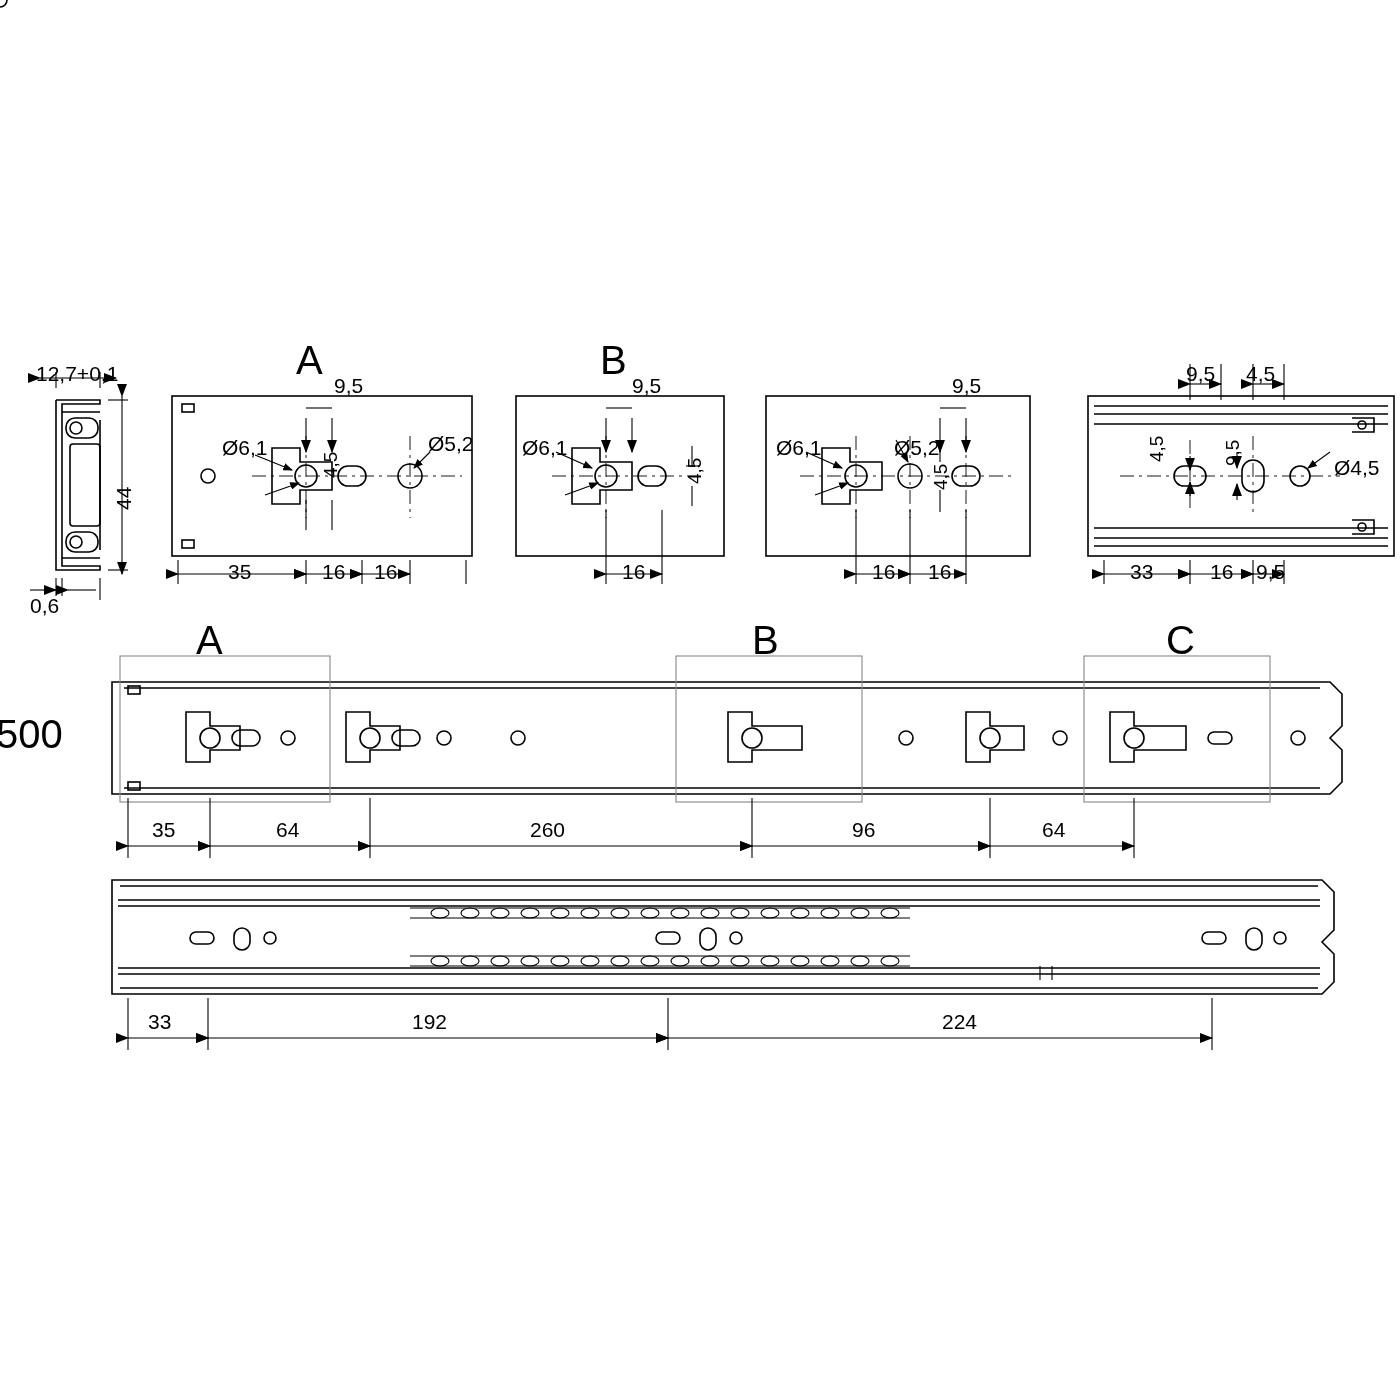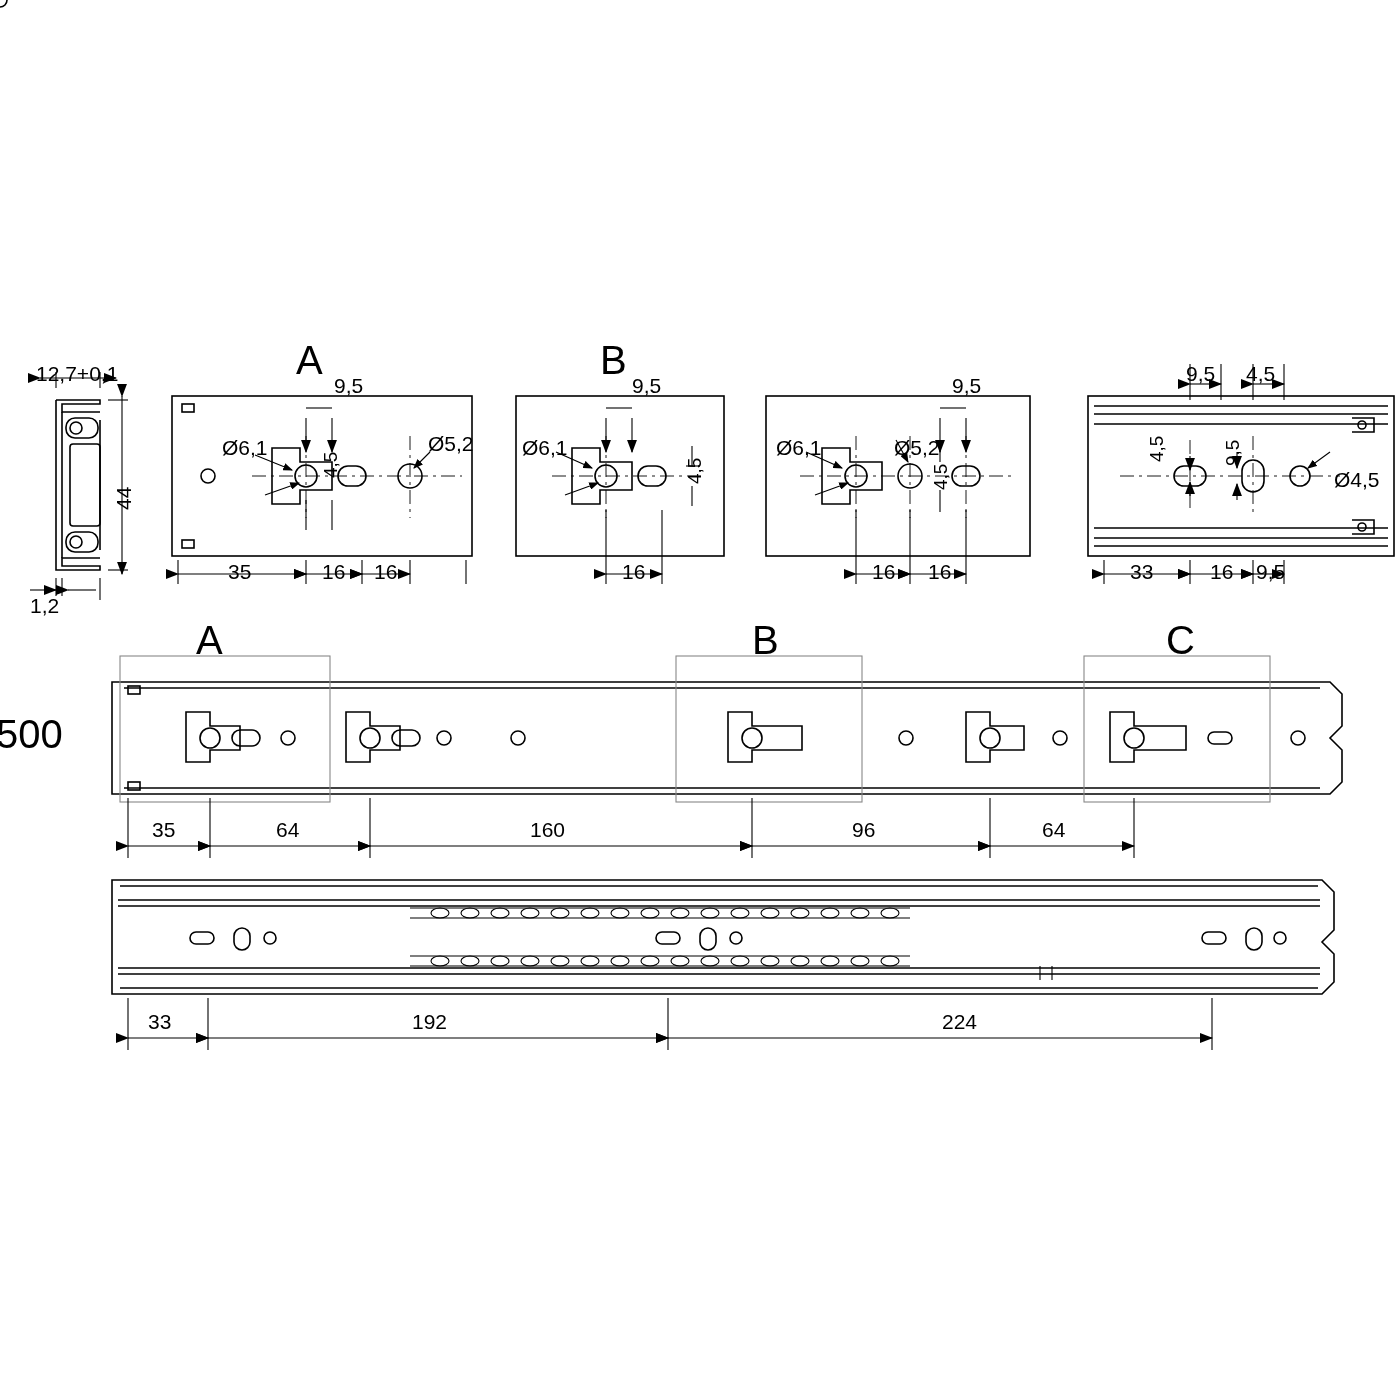--- a/index.html
+++ b/index.html
@@ -304,21 +304,21 @@
     <path d="M668,1038 L1212,1038" marker-start="url(#ar)" marker-end="url(#ar)"></path>
   </g>
 
   </g>
 </svg>
 
 <div class="lbl big" style="left:-4px;top:712px;">500</div>
 
 <div class="lbl dim" style="left:36px;top:362px;">12,7+0,1</div>
 <div class="lbl dim rot" style="left:112px;top:510px;">44</div>
-<div class="lbl dim" style="left:30px;top:594px;">1,2</div>
+<div class="lbl dim" style="left:30px;top:594px;">0,6</div>
 
 <div class="lbl big" style="left:296px;top:338px;">A</div>
 <div class="lbl dim" style="left:222px;top:436px;">Ø6,1</div>
 <div class="lbl dim" style="left:334px;top:374px;">9,5</div>
 <div class="lbl dim" style="left:428px;top:432px;">Ø5,2</div>
 <div class="lbl dimS rot" style="left:320px;top:478px;">4,5</div>
 <div class="lbl dim" style="left:228px;top:560px;">35</div>
 <div class="lbl dim" style="left:322px;top:560px;">16</div>
 <div class="lbl dim" style="left:374px;top:560px;">16</div>
 
@@ -332,32 +332,32 @@
 <div class="lbl dim" style="left:894px;top:436px;">Ø5,2</div>
 <div class="lbl dim" style="left:952px;top:374px;">9,5</div>
 <div class="lbl dimS rot" style="left:930px;top:490px;">4,5</div>
 <div class="lbl dim" style="left:872px;top:560px;">16</div>
 <div class="lbl dim" style="left:928px;top:560px;">16</div>
 
 <div class="lbl dim" style="left:1186px;top:362px;">9,5</div>
 <div class="lbl dim" style="left:1246px;top:362px;">4,5</div>
 <div class="lbl dimS rot" style="left:1146px;top:462px;">4,5</div>
 <div class="lbl dimS rot" style="left:1222px;top:466px;">9,5</div>
-<div class="lbl dim" style="left:1334px;top:468px;text-align:right;">Ø4,5</div>
+<div class="lbl dim" style="left:1334px;top:456px;text-align:right;">Ø4,5</div>
 <div class="lbl dim" style="left:1130px;top:560px;">33</div>
 <div class="lbl dim" style="left:1210px;top:560px;">16</div>
 <div class="lbl dim" style="left:1256px;top:560px;">9,5</div>
 
 <div class="lbl big" style="left:196px;top:618px;">A</div>
 <div class="lbl big" style="left:752px;top:618px;">B</div>
 <div class="lbl big" style="left:1166px;top:618px;">C</div>
 
 <div class="lbl dim" style="left:152px;top:818px;">35</div>
 <div class="lbl dim" style="left:276px;top:818px;">64</div>
-<div class="lbl dim" style="left:530px;top:818px;">160</div>
+<div class="lbl dim" style="left:530px;top:818px;">260</div>
 <div class="lbl dim" style="left:852px;top:818px;">96</div>
 <div class="lbl dim" style="left:1042px;top:818px;">64</div>
 
 <div class="lbl dim" style="left:148px;top:1010px;">33</div>
 <div class="lbl dim" style="left:412px;top:1010px;">192</div>
 <div class="lbl dim" style="left:942px;top:1010px;">224</div>
 
 </div>
 
 </body></html>

